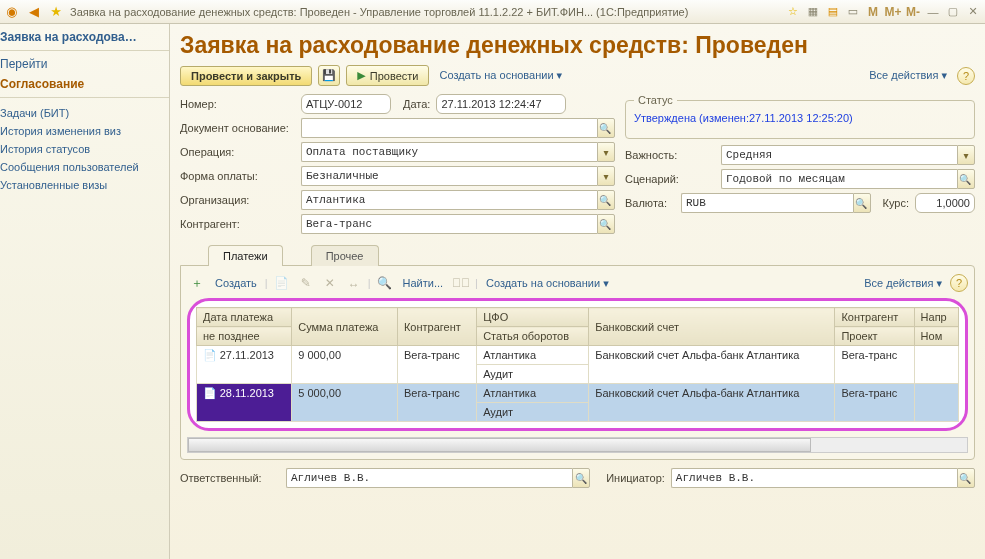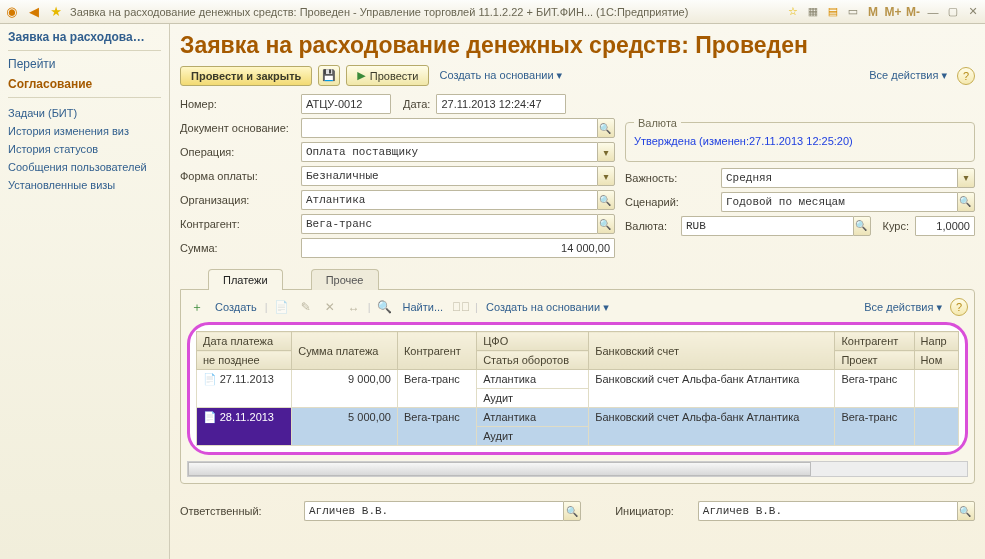--- a/index.html
+++ b/index.html
@@ -25,21 +25,21 @@
   .titlebar-title { flex:1; color:#6a6652; font-size:11px; white-space:nowrap; overflow:hidden; text-overflow:ellipsis; }
   .tb-right { display:flex; gap:4px; align-items:center; }
   .tb-btn { width:16px; height:16px; display:flex; align-items:center; justify-content:center; color:#8a8670; font-size:11px; cursor:pointer;}
   .tb-m { color:#b8944a; font-weight:bold; font-size:12px; }
 
   .main { display:flex; height: calc(100% - 24px); }
   .sidebar {
     width: 170px;
     background: linear-gradient(to bottom,#faf8ed,#f1eedb);
     border-right:1px solid #d0ccb8;
-    padding: 6px 8px;
+    padding: 6px 0;
   }
   .sidebar h3 { margin:0 0 6px 0; font-size:12px; color:#315f8e; font-weight:normal;}
   .sidebar h3.active { color:#a55a00; font-weight:bold; border-bottom:1px solid #d8d4bd; padding-bottom:6px;}
   .sidebar .link { color:#315f8e; font-size:11px; padding:3px 0; cursor:pointer; }
   .sidebar hr { border:none; border-top:1px solid #d8d4bd; margin:6px 0;}
 
   .content {
     flex:1;
     background: linear-gradient(to bottom,#faf8ee 0%,#f6f1df 100%);
     padding: 8px 10px;
@@ -51,27 +51,27 @@
     background:linear-gradient(to bottom,#fffde8,#f1e7a8);
     border:1px solid #b7ab6a; border-radius:3px;
     padding:3px 10px; font-size:11px; color:#3a3a2a; cursor:pointer;
     display:inline-flex; align-items:center; gap:4px;
   }
   .btn.primary { font-weight:bold; background:linear-gradient(to bottom,#fff7c6,#f2da73); }
   .btn-icon { width:22px; padding:3px 4px; justify-content:center; }
   .toolbar .spacer { flex:1; }
   .link-action { color:#315f8e; font-size:11px; cursor:pointer; padding:0 4px;}
 
-  .form-grid { display:flex; gap:10px;align-items:center; }
+  .form-grid { display:flex; gap:10px; }
   .form-left { flex:1; }
   .form-right { width:350px; }
   .row { display:flex; align-items:center; margin-bottom:4px; gap:6px; }
   .row label { width:115px; color:#4a4536; font-size:11px; }
   .input {
-    background:#fff; border:1px solid #bdb89f; border-radius:1px;
+    background:#fff; border:1px solid #bdb89f; border-radius:6px;
     height:20px; padding:0 4px; font-size:11px; color:#333;
     display:flex; align-items:center;
   }
   .input.num { justify-content:flex-end; }
   .input-group { flex:1; display:flex; }
   .input-group .input { flex:1; border-right:none; border-radius:2px 0 0 2px;font-family:Liberation Mono, monospace;}
   .ig-btn { width:18px; height:20px; border:1px solid #bdb89f; background:linear-gradient(#fdfbe8,#ece3b8); display:flex; align-items:center; justify-content:center; border-radius:0 2px 2px 0; color:#7a6a30; font-size:10px;}
 
   fieldset.status {
     border:1px solid #c7c2a6; border-radius:4px;
@@ -100,27 +100,27 @@
     background:#fff;
   }
   table.grid { width:100%; border-collapse:collapse; font-size:11px;}
   .grid th {
     background:linear-gradient(#f6f1dd,#e8e2c6);
     border:1px solid #cec8ab; padding:3px 6px; text-align:left; font-weight:normal; color:#494431;
   }
   .grid td { border:1px solid #e0dcc5; padding:3px 6px; color:#333; background:#fff; vertical-align:top;}
   .grid tr.sel td { background:#bcd4ea; }
   .grid tr.sel td.datecell { background:#4c1d95; color:#fff;}
-  .grid td.num { text-align:right;}
+  .grid td.num { }
   .subrow td { border-top:none; }
 
   .hscroll { height:16px; background:#eee; margin-top:6px; border:1px solid #ccc; position:relative;}
   .hscroll .thumb { position:absolute; left:0; top:0; height:100%; width:80%; background:linear-gradient(#f7f7f7,#d8d8d8); border:1px solid #bbb;}
 
-  .footer-row { display:flex; align-items:center; gap:24px; margin-top:17px;}
+  .footer-row { display:flex; align-items:center; gap:6px; margin-top:8px;}
   .footer-row label { color:#4a4536; font-size:11px;}
   .help-circle { width:18px; height:18px; border:1px solid #c7ae52; border-radius:50%; display:flex; align-items:center; justify-content:center; color:#b78e1c; font-size:11px; background:linear-gradient(#fffce6,#f5e9b0);}
 </style>
 </head>
 <body>
 
 <div class="titlebar">
   <span class="tb-icon">◉</span>
   <span class="tb-icon">◀</span>
   <span class="tb-icon" style="color:#e6b800">★</span>
@@ -206,29 +206,25 @@
             <div class="ig-btn">🔍</div>
           </div>
         </div>
         <div class="row">
           <label>Контрагент:</label>
           <div class="input-group">
             <div class="input">Вега-транс</div>
             <div class="ig-btn">🔍</div>
           </div>
         </div>
-        <div class="row">
-          <label>Сумма:</label>
-          <div class="input num" style="flex:1">14 000,00</div>
-        </div>
       </div>
 
       <div class="form-right">
         <fieldset class="status">
-          <legend>Валюта</legend>
+          <legend>Статус</legend>
           <span class="status-link">Утверждена (изменен:27.11.2013 12:25:20)</span>
         </fieldset>
         <div class="row">
           <label style="width:90px">Важность:</label>
           <div class="input-group">
             <div class="input">Средняя</div>
             <div class="ig-btn">▾</div>
           </div>
         </div>
         <div class="row">

